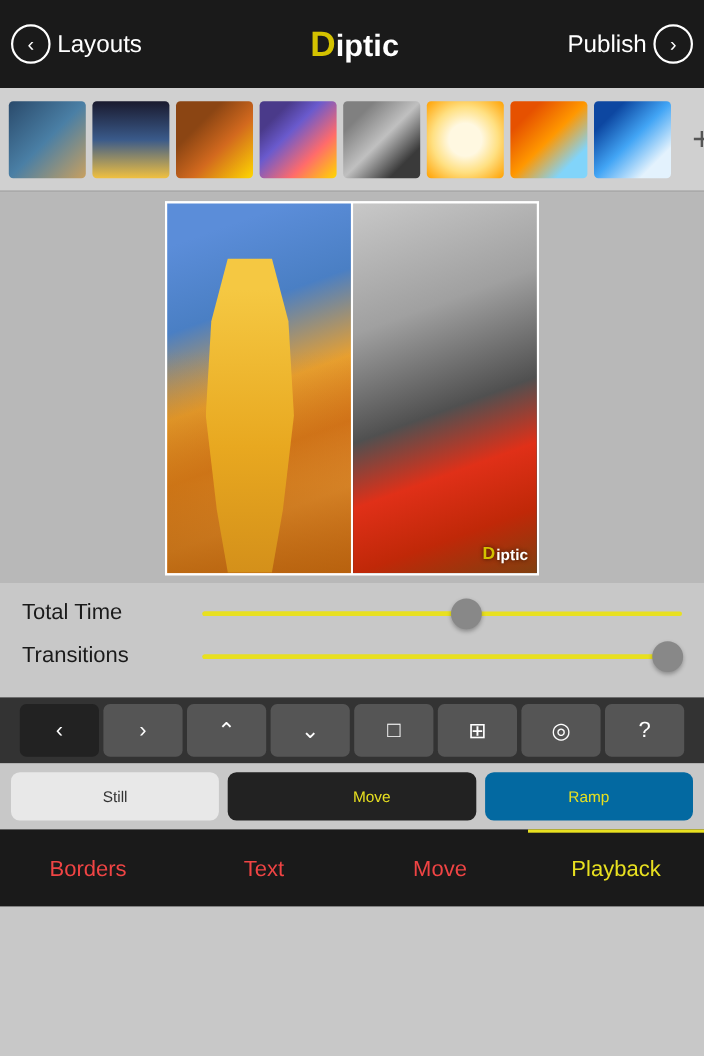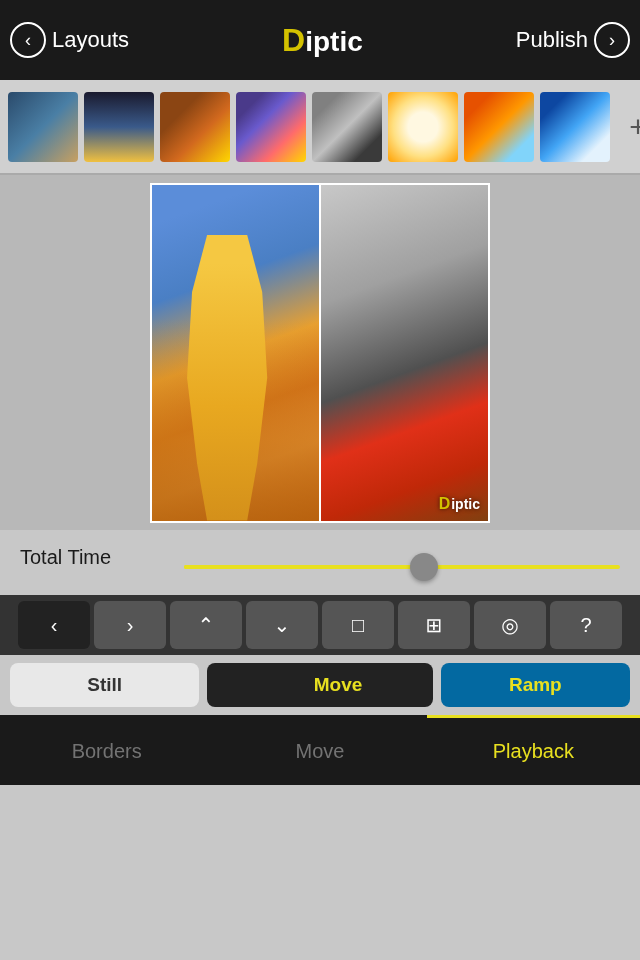--- a/index.html
+++ b/index.html
@@ -179,21 +179,21 @@
     }
 
     
     #controls-area {
       width: 640px;
       background: #c8c8c8;
       padding: 16px 20px 10px;
     }
     .slider-row {
       display: flex;
-      align-items: flex-end;
+      align-items: center;
       margin-bottom: 16px;
       gap: 4px;
     }
     .slider-label {
       font-size: 20px;
       color: #1a1a1a;
       width: 160px;
       flex-shrink: 0;
     }
     .slider-track {
@@ -256,22 +256,22 @@
       display: flex;
       align-items: center;
       padding: 0 10px;
       gap: 8px;
     }
     .motion-btn {
       flex: 1;
       height: 44px;
       border-radius: 8px;
       border: none;
-      font-size: 19px;
-      font-weight: 700;
+      font-size: 14px;
+      font-weight: 400;
       cursor: pointer;
     }
     .motion-btn.inactive {
       background: #e8e8e8;
       color: #333;
     }
     .motion-btn.active {
       background: #222;
       color: #e8e020;
       padding-left: 36px;
@@ -289,21 +289,21 @@
       display: flex;
       align-items: center;
     }
     .tab-item {
       flex: 1;
       height: 100%;
       display: flex;
       align-items: center;
       justify-content: center;
       font-size: 20px;
-      color: #737373;
+      color: #ef4444;
       cursor: pointer;
       border-top: 3px solid transparent;
     }
     .tab-item.active {
       color: #e8e020;
       border-top: 3px solid #e8e020;
     }
   </style>
 </head>
 <body>
@@ -351,20 +351,27 @@
 </div>
 
 <div id="controls-area">
   <div class="slider-row">
     <span class="slider-label">Total Time</span>
     <div class="slider-track" style="position:relative;">
       <div class="slider-filled" style="width:55%;"></div>
       <div class="slider-thumb" style="left:calc(55% - 14px);"></div>
     </div>
   </div>
+  <div class="slider-row">
+    <span class="slider-label">Transitions</span>
+    <div class="slider-track" style="position:relative;">
+      <div class="slider-filled" style="width:97%;"></div>
+      <div class="slider-thumb" style="left:calc(97% - 14px);"></div>
+    </div>
+  </div>
 </div>
 
 <div id="playback-controls">
   <button class="ctrl-btn active">‹</button>
   <button class="ctrl-btn">›</button>
   <button class="ctrl-btn">⌃</button>
   <button class="ctrl-btn">⌄</button>
   <button class="ctrl-btn">□</button>
   <button class="ctrl-btn">⊞</button>
   <button class="ctrl-btn">◎</button>
@@ -375,18 +382,21 @@
   <button class="motion-btn inactive">Still</button>
   <button class="motion-btn active">Move</button>
   <button class="motion-btn accent">Ramp</button>
 </div>
 
 <div id="bottom-tabs">
   <div class="tab-item">
     <span>Borders</span>
   </div>
   <div class="tab-item">
+    <span>Text</span>
+  </div>
+  <div class="tab-item">
     <span>Move</span>
   </div>
   <div class="tab-item active">
     <span>Playback</span>
   </div>
 </div>
 
 </body></html>

